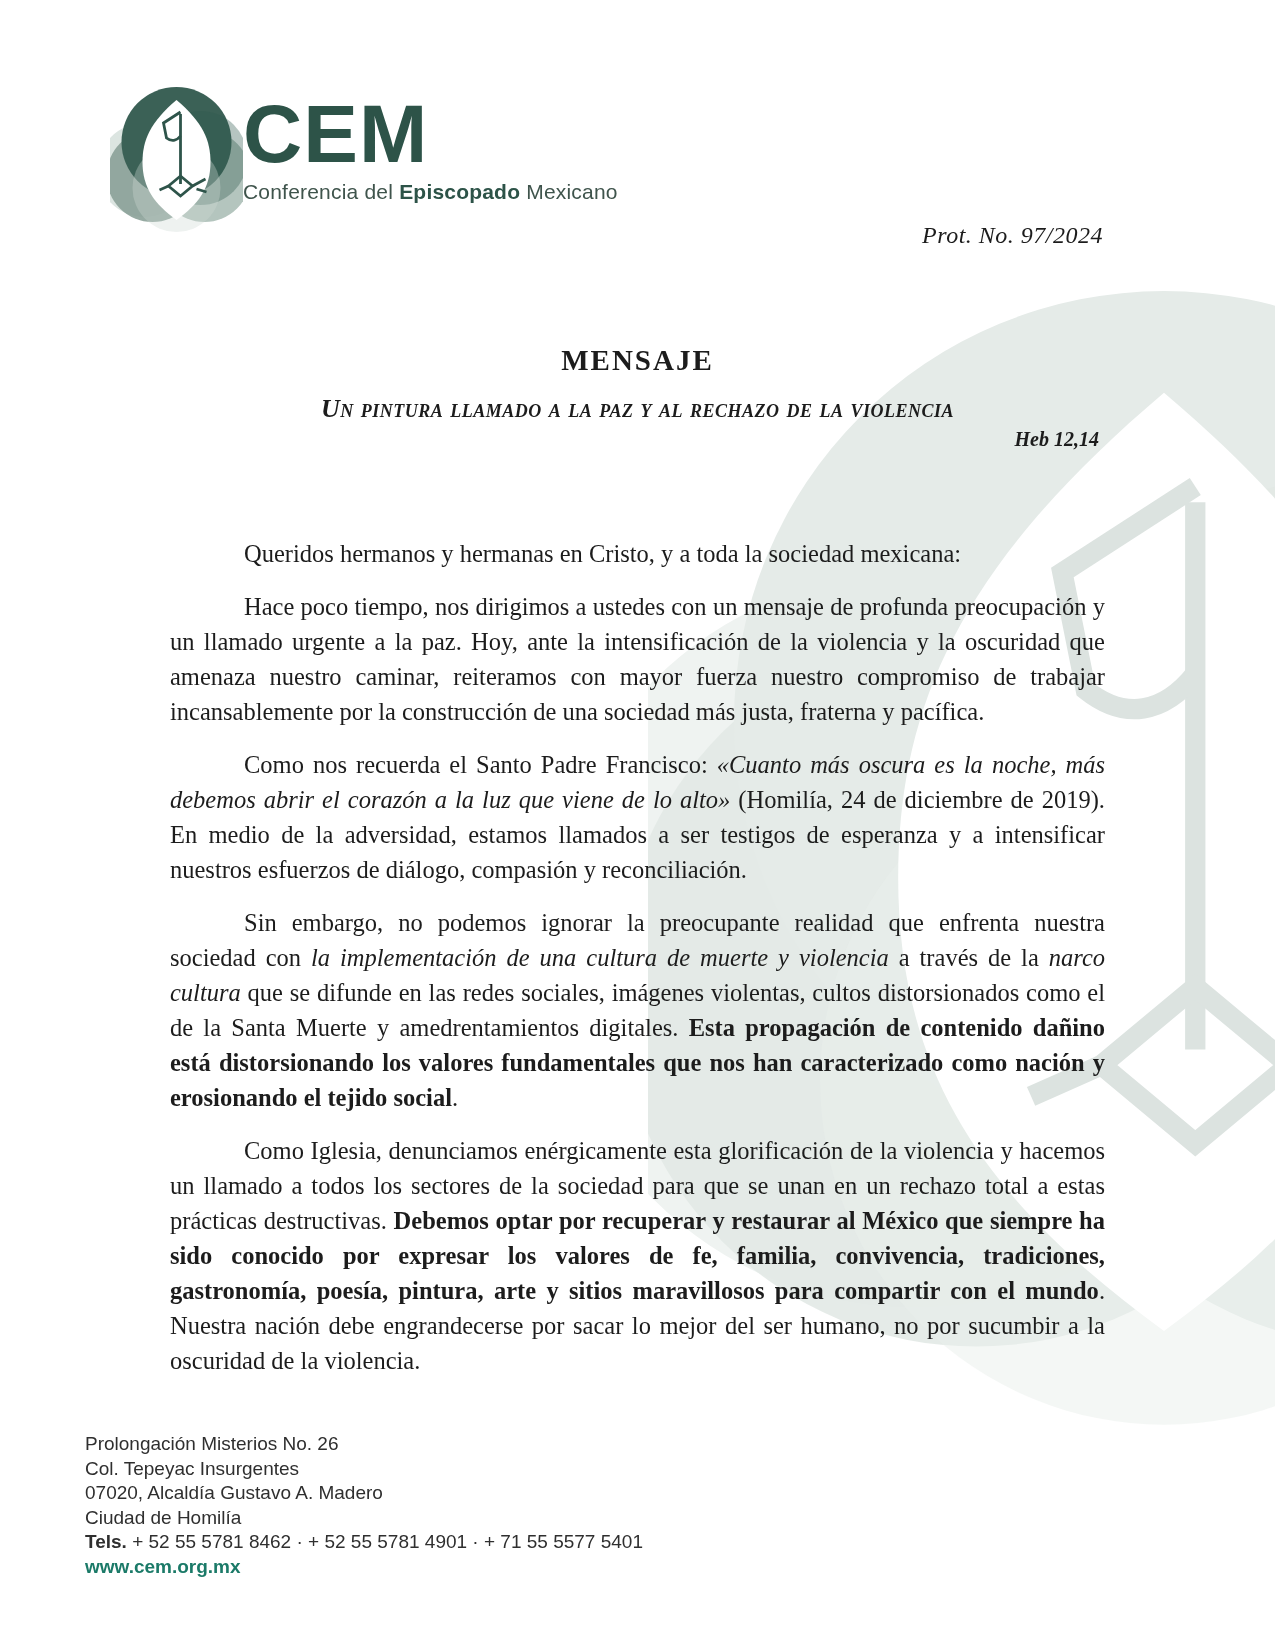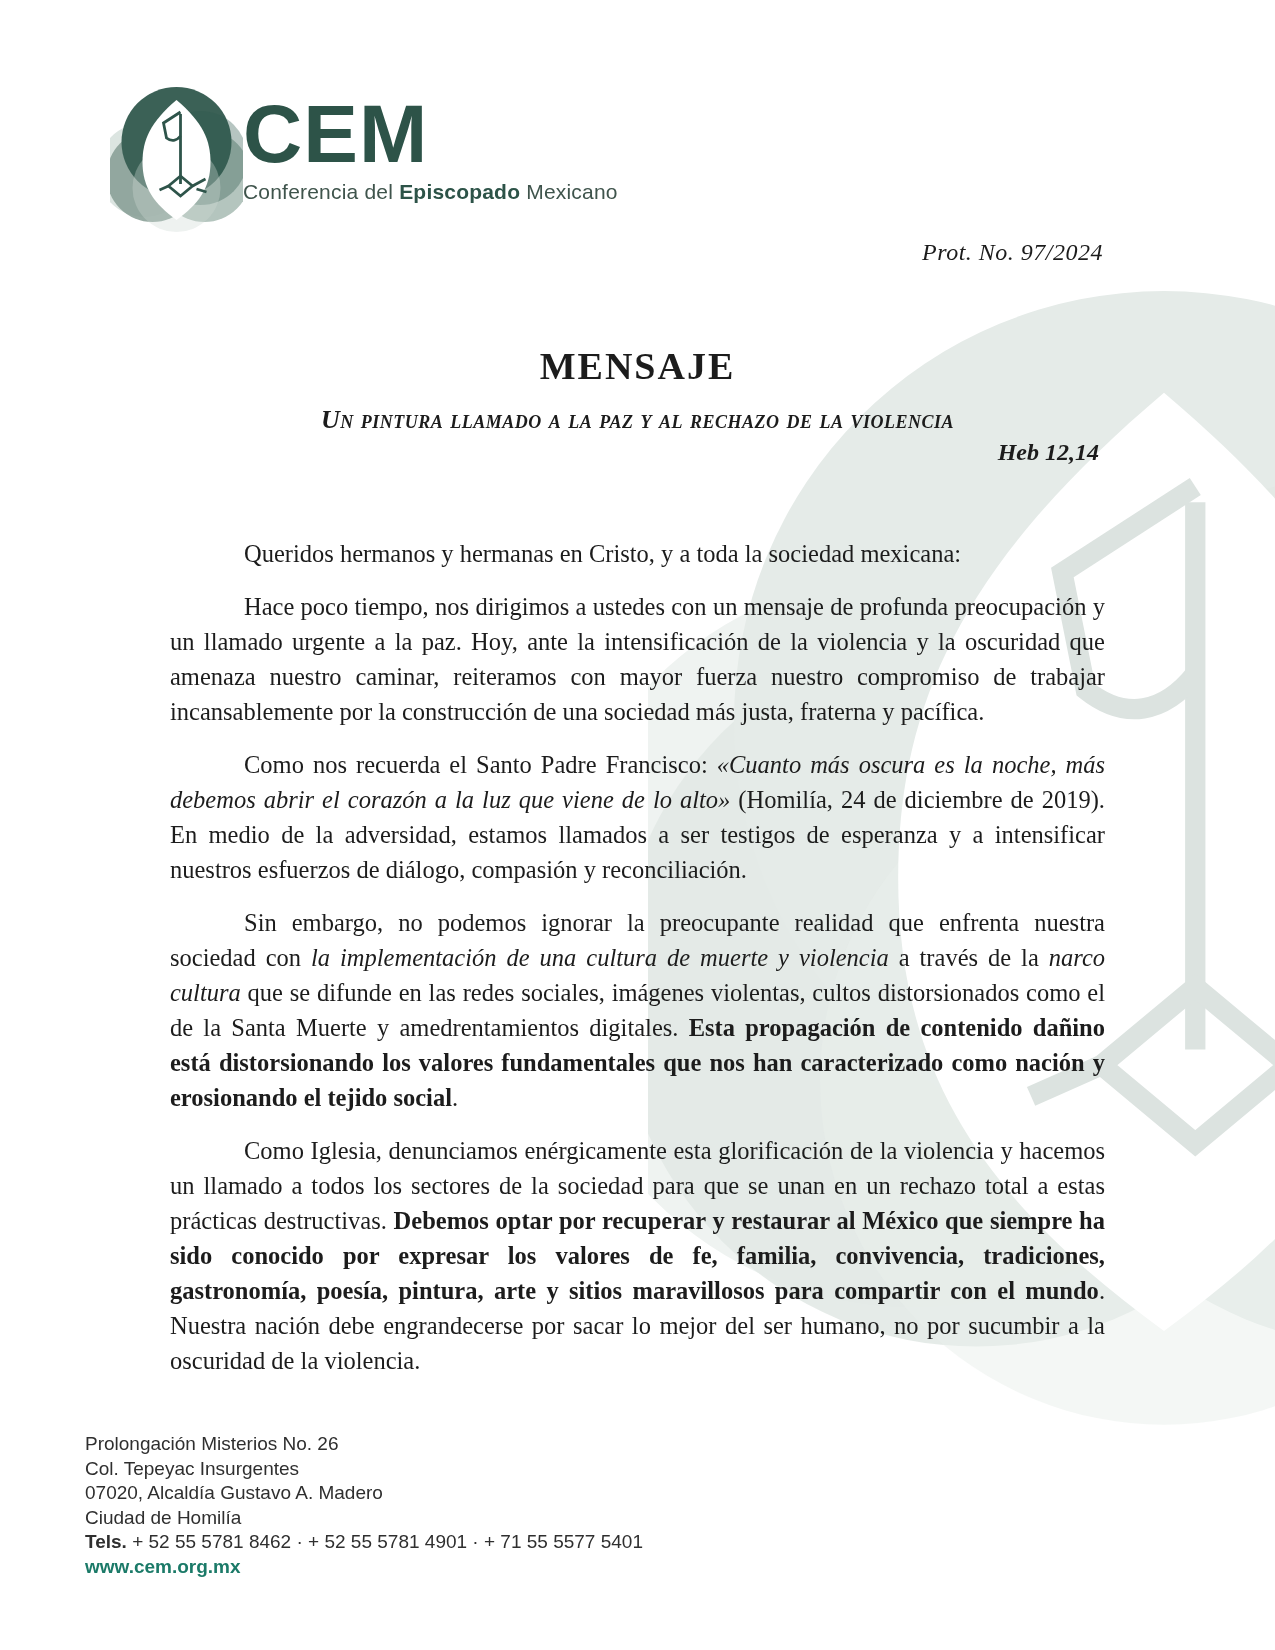--- a/index.html
+++ b/index.html
@@ -20,28 +20,28 @@
   }
   
   .logo-block { position:absolute; left:110px; top:84px; display:flex; z-index:2; }
   .logo-icon { width:133px; height:150px; flex:0 0 auto; }
   .logo-text { font-family:"Liberation Sans", sans-serif; padding-top:18px; }
   .logo-acronym { font-size:82px; font-weight:bold; color:#2d5348; line-height:0.78; letter-spacing:1px; }
   .logo-tagline { margin-top:14px; font-size:21px; color:#3f544c; letter-spacing:0.2px;text-align:right; }
   .logo-tagline b { color:#2d5348; }
   .prot-line {
     position:absolute; top:222px; right:172px; z-index:2;
-    font-style:italic; font-size:24px; letter-spacing:0.5px;margin-top:17px;
+    font-style:italic; font-size:24px; letter-spacing:0.5px;
   }
   
   .title-block { position:absolute; top:344px; left:170px; width:935px; text-align:center; z-index:2; }
-  .doc-heading { font-size:38px; font-weight:bold; letter-spacing:2px; }
+  .doc-heading { font-size:29px; font-weight:bold; letter-spacing:2px; }
   .doc-subtitle { margin-top:17px; font-size:26px; font-weight:bold; font-style:italic; font-variant:small-caps; letter-spacing:0.5px; }
   .doc-quote { margin-top:4px; font-size:26px; font-weight:bold; font-style:italic; }
-  .doc-quote-ref { margin-top:4px; font-size:24px; font-weight:bold; font-style:italic; text-align:right; padding-right:6px; }
+  .doc-quote-ref { margin-top:4px; font-size:20px; font-weight:bold; font-style:italic; text-align:right; padding-right:6px; }
   
   .body-block {
     position:absolute; top:528px; left:170px; width:935px; z-index:2;
     font-size:24.5px; line-height:35px; text-align:justify;
   }
   .body-block p { margin:8px 0 18px 0; text-indent:74px; }
   .it { font-style:italic; }
   .bd { font-weight:bold; }
   
   .footer {

